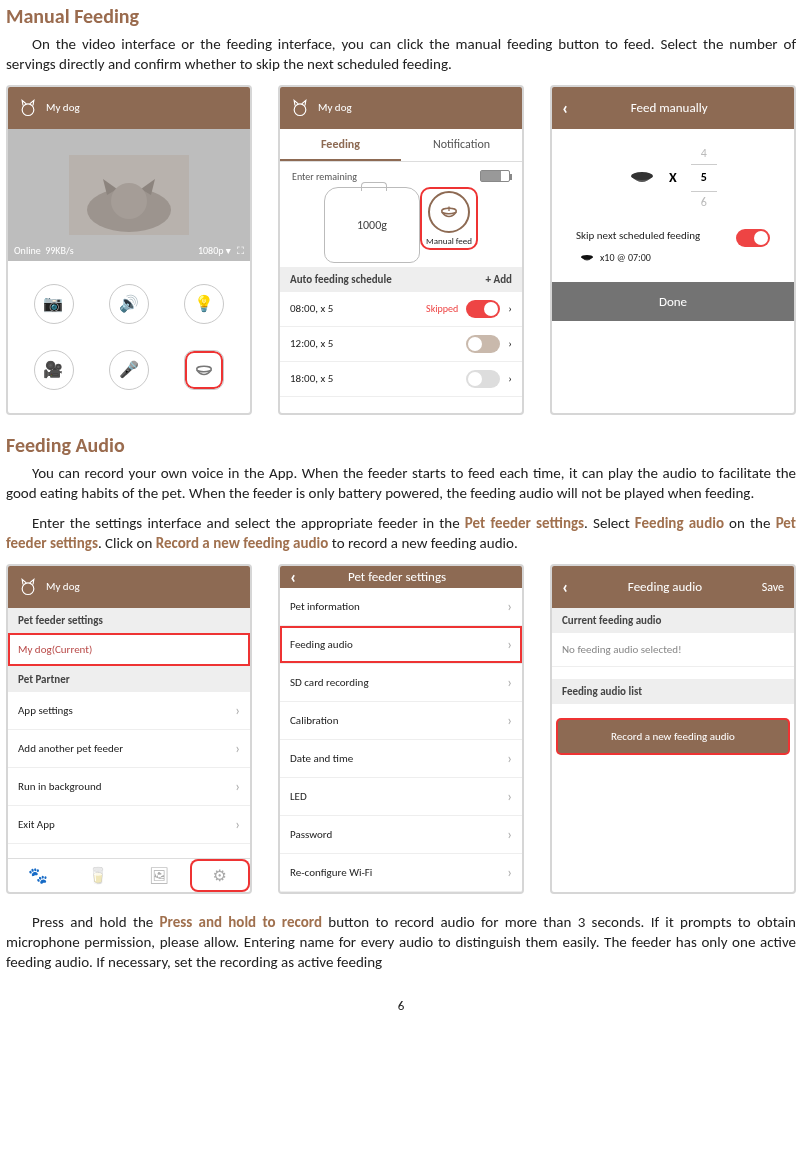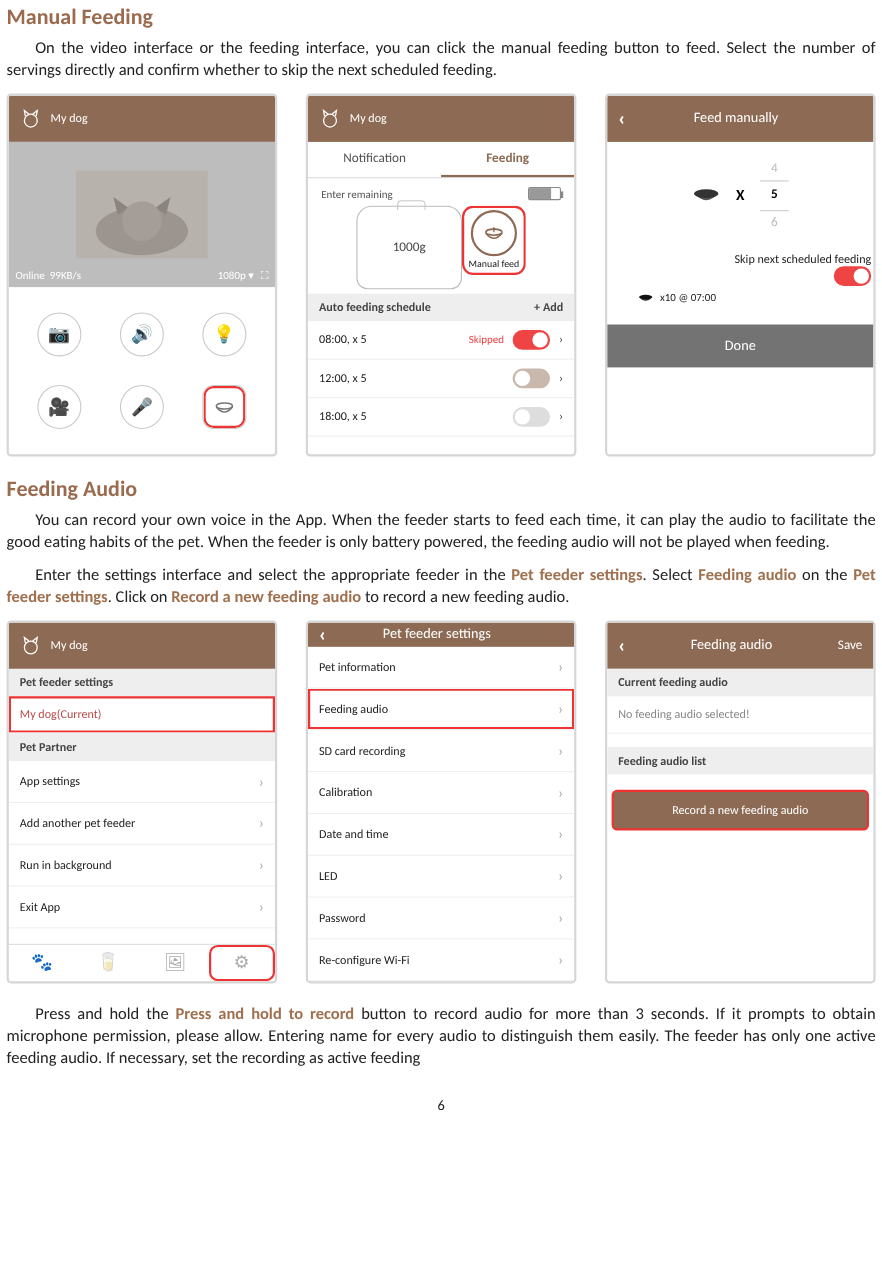--- a/index.html
+++ b/index.html
@@ -44,21 +44,21 @@
   .toggle::after { content:""; position:absolute; width:14px; height:14px; background:#fff; border-radius:50%; top:2px; left:2px; }
   .toggle.on::after { left:18px; }
   .schedrow { padding:8px 10px; border-bottom:1px solid #eee; display:flex; align-items:center; justify-content:space-between; }
   .schedrow .right { display:flex; align-items:center; gap:8px; }
   .skiptxt { color:#e44; font-size:10px; }
   .picker { display:flex; align-items:center; justify-content:center; gap:14px; padding:14px 0 8px; }
   .pickcol { text-align:center; color:#bbb; line-height:1.8; font-size:12px; }
   .pickcol .sel { color:#000; font-weight:700; border-top:1px solid #ccc; border-bottom:1px solid #ccc; padding:2px 10px; }
   .xicon { font-weight:700; font-size:14px; color:#000; }
   .feedlabel { padding:6px 10px 0; font-size:11px; color:#444; }
-  .skiprow { padding:8px 2px 4px; display:flex; justify-content:space-between; align-items:flex-end; font-size:11px;flex-direction:column; }
+  .skiprow { padding:8px 24px 4px; display:flex; justify-content:space-between; align-items:flex-start; font-size:11px; }
   .subskip { padding:0 10px 8px 28px; font-size:10px; color:#222; display:flex; align-items:center; gap:6px; }
   .donebtn { margin:10px 0 0; background:#737373; color:#fff; text-align:center; padding:12px 4px; font-size:13px; }
   .tabbar { height:34px; border-top:1px solid #ddd; display:flex; margin-top:auto; }
   .tabbar div { flex:1; display:flex; align-items:center; justify-content:center; color:#aaa; font-size:16px; }
   .tabbar .selred { box-shadow: inset 0 0 0 2px #e33; border-radius:8px; }
   .feedaudiobtn { background:#8d6a53; color:#fff; text-align:center; padding:10px 0; font-size:11px; margin:16px 6px 0; border-radius:3px; box-shadow: 0 0 0 2px #e33; }
   .greytxt { color:#888; }
   .settingslistcontainer { flex: 1; overflow: hidden; }
   .pagenum { text-align:center; font-size:13px; margin-top:26px; }
 </style>
@@ -114,22 +114,22 @@
   <div class="phone">
     <div class="appbar">
       <svg class="catsvg" viewBox="0 0 24 24">
           <circle cx="12" cy="14" r="7"></circle>
           <path d="M6 9 L5 3 L10 7"></path>
           <path d="M18 9 L19 3 L14 7"></path>
         </svg>
       <span>My dog</span>
     </div>
     <div class="tabs">
+      <div class="tab active">Feeding</div>
       <div class="tab">Notification</div>
-      <div class="tab active">Feeding</div>
     </div>
     <div class="foodbox">
       <div style="display:flex;justify-content:space-between;font-size:10px;color:#555;margin-bottom:4px;">
         <span>Enter remaining</span>
         <span class="batt">
             <div></div>
           </span>
       </div>
       <div class="foodrow">
         <div class="canister">

